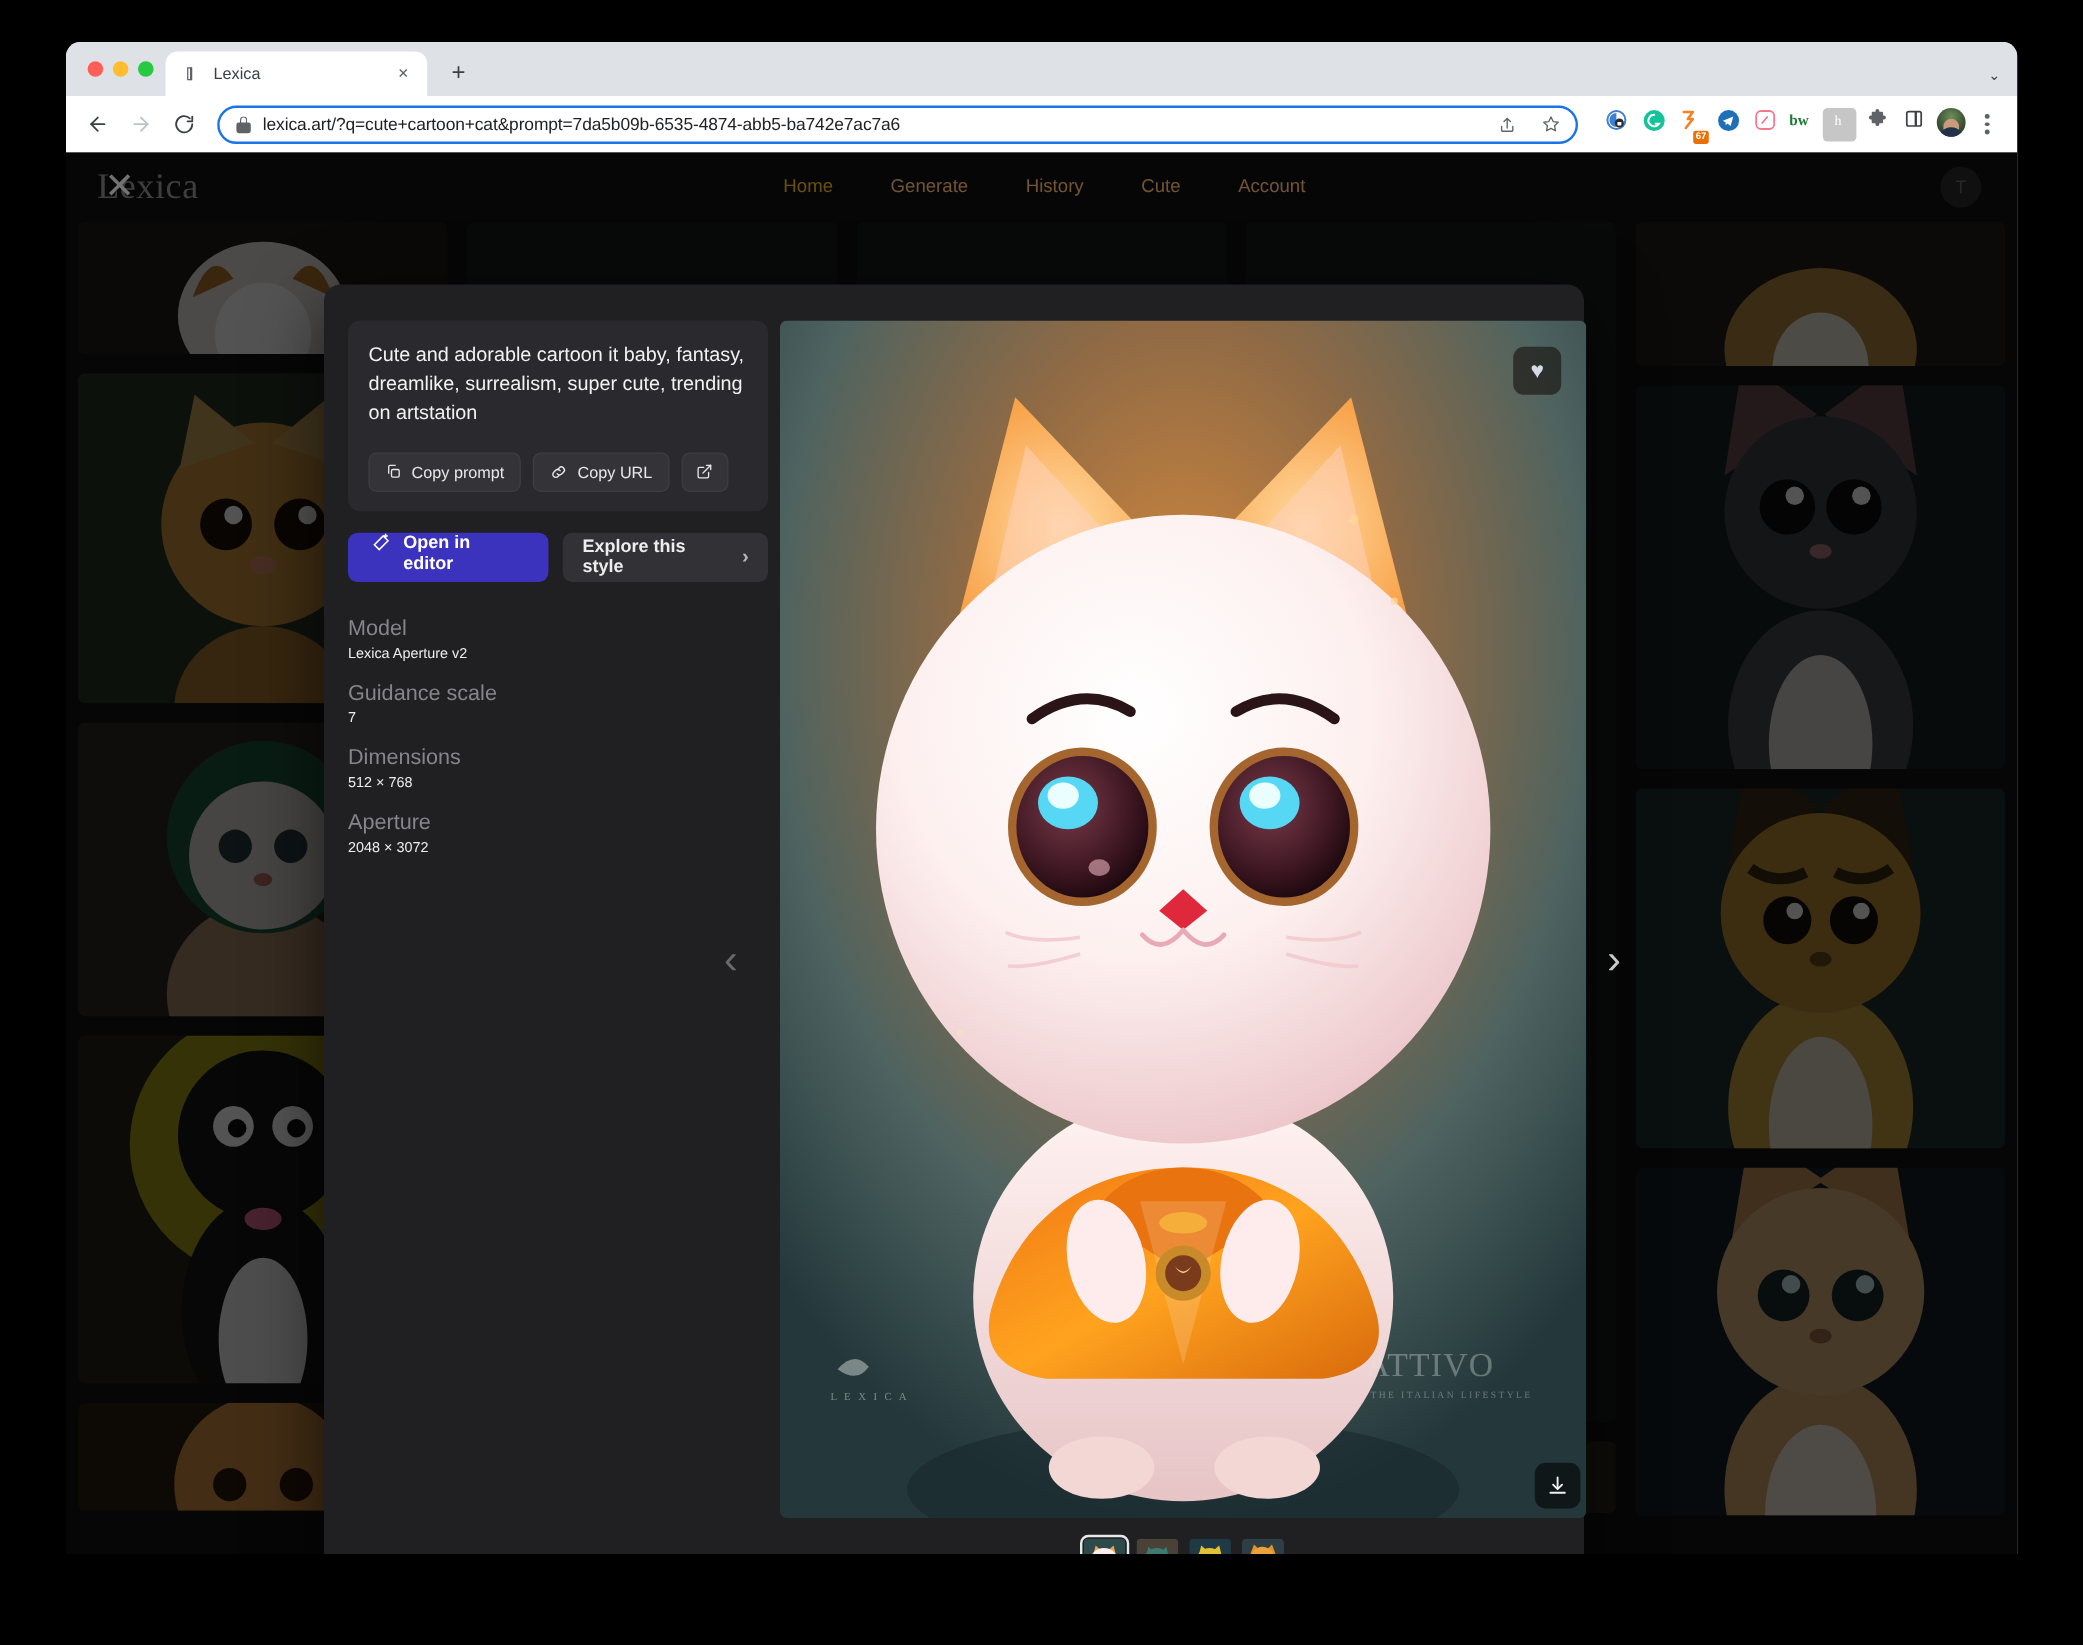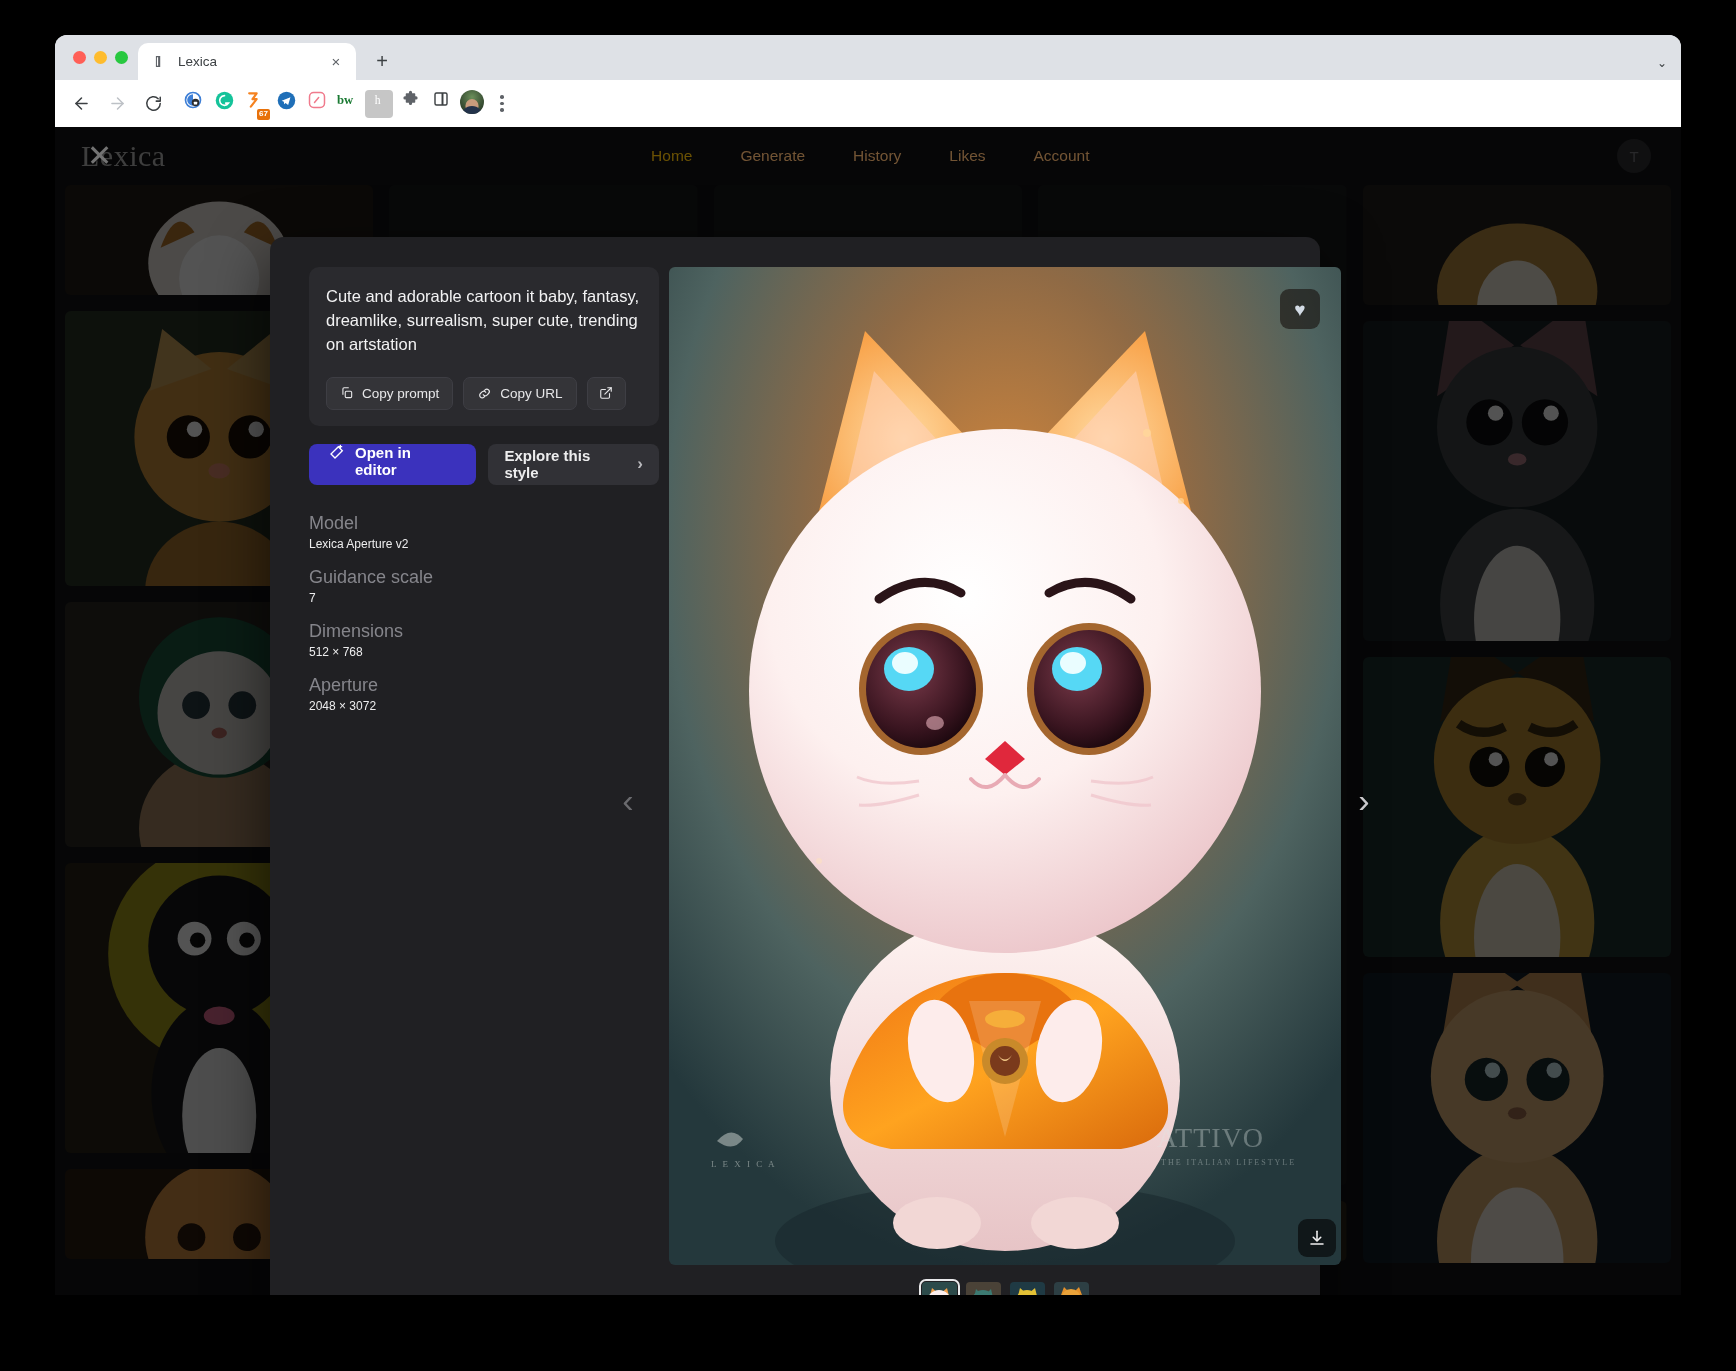--- a/index.html
+++ b/index.html
@@ -234,21 +234,21 @@
     z-index: 4;
   }
   .modal {
     position: absolute;
     left: 215px; top: 110px;
     width: 1050px; height: 1115px;
     background: #202023;
     border-radius: 14px;
     z-index: 5;
     display: flex;
-    padding: 30px 28px 20px 39px;
+    padding: 30px 28px 20px 20px;
     box-shadow: 0 20px 60px rgba(0,0,0,.6);
   }
   .modal-left { width: 360px; flex: none; padding-right: 10px; }
   .prompt-card {
     background: #2a2a2e;
     border-radius: 10px;
     padding: 18px 17px 16px 17px;
   }
   .prompt-text {
     color: #f2f2f3; font-size: 16.5px; line-height: 1.45;
@@ -379,20 +379,39 @@
           <path d="M12 5l7 7-7 7"></path>
       </svg>
     </div>
     <div class="navbtn">
       <svg width="19" height="19" viewBox="0 0 24 24" fill="none" stroke="#3c4043" stroke-width="1.9" stroke-linecap="round" stroke-linejoin="round">
         <path d="M20.5 12a8.5 8.5 0 1 1-2.6-6.1"></path>
           <path d="M20.5 4v5h-5"></path>
       </svg>
     </div>
 
+    <div class="omnibox">
+      <span class="lock">
+        <span class="shackle"></span>
+          <span class="body"></span>
+      </span>
+      <span class="url">lexica.art/?q=cute+cartoon+cat&amp;prompt=7da5b09b-6535-4874-abb5-ba742e7ac7a6</span>
+      <span class="omni-icon">
+        <svg width="16" height="16" viewBox="0 0 24 24" fill="none" stroke="#5f6368" stroke-width="1.7" stroke-linecap="round" stroke-linejoin="round">
+          <path d="M12 16V4"></path>
+            <path d="M8 8l4-4 4 4"></path>
+            <path d="M5 14v5a1 1 0 0 0 1 1h12a1 1 0 0 0 1-1v-5"></path>
+        </svg>
+      </span>
+      <span class="omni-icon">
+        <svg width="17" height="17" viewBox="0 0 24 24" fill="none" stroke="#5f6368" stroke-width="1.6" stroke-linejoin="round">
+          <path d="M12 3.5l2.6 5.4 5.9.8-4.3 4.1 1 5.9-5.2-2.8-5.2 2.8 1-5.9L3.5 9.7l5.9-.8z"></path>
+        </svg>
+      </span>
+    </div>
 
     <div class="ext-row">
       <div class="ext">
         <svg width="20" height="20" viewBox="0 0 24 24">
           <circle cx="12" cy="12" r="9" fill="none" stroke="#3e7fd6" stroke-width="2"></circle>
           <path d="M12 5a7 7 0 0 0 0 14z" fill="#3e7fd6"></path>
           <circle cx="15" cy="15" r="4.5" fill="#2b2b2b"></circle>
           <rect x="13" y="14" width="4" height="3.4" rx="0.6" fill="#fff"></rect>
         </svg>
       </div>
@@ -601,21 +620,21 @@
 
     <div class="site-nav">
       <div class="logo">
         <span>Lexica</span>
         <span class="close-x">✕</span>
       </div>
       <div class="nav-links">
         <a href="#" class="active">Home</a>
         <a href="#">Generate</a>
         <a href="#">History</a>
-        <a href="#">Likes</a>
+        <a href="#">Cute</a>
         <a href="#">Account</a>
       </div>
       <div class="nav-avatar">T</div>
     </div>
 
     <div class="modal-backdrop"></div>
 
     <div class="modal">
       <div class="modal-left">
 

